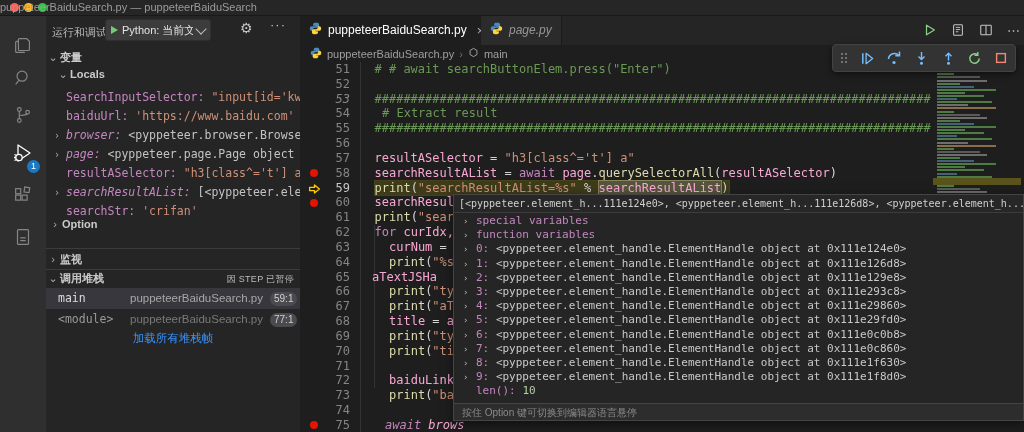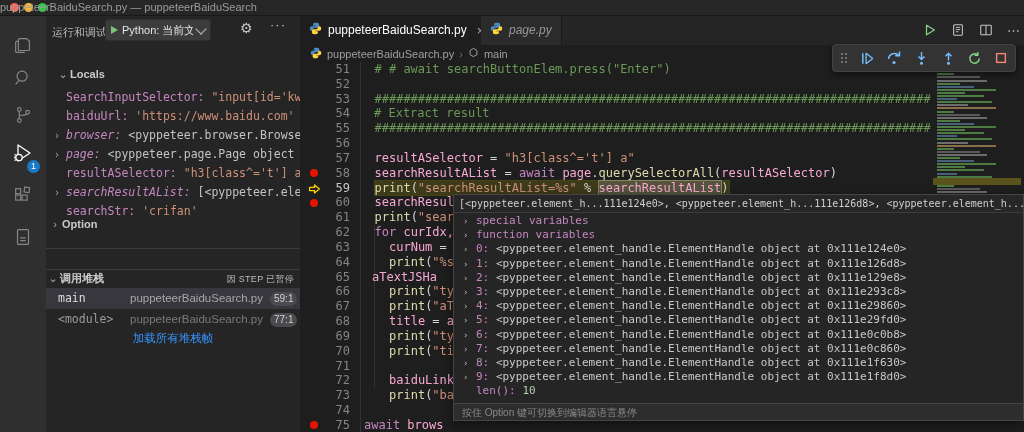--- a/index.html
+++ b/index.html
@@ -172,20 +172,21 @@
       <span class="sb-title">运行和调试</span>
       <div class="cfg-dd">
         <span class="play-o"></span>
         <span class="lbl">Python: 当前文件</span>
         <span class="chev-dn"></span>
       </div>
       <span class="gear">⚙</span>
       <span class="dots">···</span>
     </div>
 
+    <div class="sec-head" style="top:35px"><span class="cv">⌄</span><span>变量</span></div>
     <div class="sec-head" style="top:53px;left:10px;width:244px"><span class="cv">⌄</span><span>Locals</span></div>
     <div id="var-rows">
         <div class="var-row mono" style="top: 73px;">
           <div class="vn"><span class="n-var">SearchInputSelector:</span> <span class="v-str">"input[id='kw']"</span></div>
         </div>
         <div class="var-row mono" style="top: 92px;">
           <div class="vn"><span class="n-var">baiduUrl:</span> <span class="v-str">'https://www.baidu.com'</span></div>
         </div>
         <div class="var-row mono" style="top: 111px;">
           <div class="cv">›</div>
@@ -202,20 +203,21 @@
           <div class="cv">›</div>
           <div class="vn"><span class="n-var it">searchResultAList:</span> <span class="v-obj">[&lt;pyppeteer.element_h...</span></div>
         </div>
         <div class="var-row mono" style="top: 187px;">
           <div class="vn"><span class="n-var">searchStr:</span> <span class="v-str">'crifan'</span></div>
         </div>
       </div>
     <div class="sec-head" style="top:203px;left:2px;font-weight:bold"><span class="cv">›</span><span>Option</span></div>
 
     <div class="divider" style="top:233px"></div>
+    <div class="sec-head" style="top:237px"><span class="cv">›</span><span>监视</span></div>
     <div class="divider" style="top:254px"></div>
     <div class="sec-head" style="top:256px">
       <span class="cv">⌄</span><span>调用堆栈</span>
       <span class="badge-paused">因 STEP 已暂停</span>
     </div>
     <div id="frames">
         <div class="frame-row sel" style="top: 273px;">
           <div class="frame-fn mono">main</div>
           <div class="frame-file">puppeteerBaiduSearch.py</div>
           <div class="frame-pos">59:1</div>
@@ -280,22 +282,22 @@
           </svg></span>
       <span>main</span>
     </div>
 
     <div class="code">
       <div class="iguide" style="left:60px;top:0;height:370px"></div>
       <div class="iguide" style="left:74px;top:163px;height:163px"></div>
       <div id="code-lines">
           <div class="cl" style="top: 0px;"><div class="lnum">51</div><div class="ltext" style="padding-left: 14.5px;"><span class="stmt"><span class="cm"># # await searchButtonElem.press("Enter")</span></span></div></div>
           <div class="cl" style="top: 14.83px;"><div class="lnum">52</div><div class="ltext" style="padding-left: 0px;"><span class="stmt"></span></div></div>
-          <div class="cl" style="top: 29.66px;"><div class="lnum">53</div><div class="ltext" style="padding-left: 14.5px;"><span class="stmt"><span class="cm">#############################################################################</span></span></div></div>
-          <div class="cl" style="top: 44.49px;"><div class="lnum">54</div><div class="ltext" style="padding-left: 14px;"><span class="stmt"><span class="cm"># Extract result</span></span></div></div>
+          <div class="cl" style="top: 29.66px; font-style: italic;"><div class="lnum">53</div><div class="ltext" style="padding-left: 14.5px;"><span class="stmt"><span class="cm">#############################################################################</span></span></div></div>
+          <div class="cl" style="top: 44.49px;"><div class="lnum">54</div><div class="ltext" style="padding-left: 22px;"><span class="stmt"><span class="cm"># Extract result</span></span></div></div>
           <div class="cl" style="top: 59.32px;"><div class="lnum">55</div><div class="ltext" style="padding-left: 14.5px;"><span class="stmt"><span class="cm">#############################################################################</span></span></div></div>
           <div class="cl" style="top: 74.15px;"><div class="lnum">56</div><div class="ltext" style="padding-left: 0px;"><span class="stmt"></span></div></div>
           <div class="cl" style="top: 88.98px;"><div class="lnum">57</div><div class="ltext" style="padding-left: 14.5px;"><span class="stmt"><span class="vr">resultASelector</span><span class="pl"> = </span><span class="st">"h3[class^='t'] a"</span></span></div></div>
           <div class="cl" style="top: 103.81px;"><div class="bp"></div><div class="lnum">58</div><div class="ltext" style="padding-left: 14.5px;"><span class="stmt"><span class="vr">searchResultAList</span><span class="pl"> = </span><span class="kw">await</span><span class="pl"> </span><span class="vr">page</span><span class="pl">.</span><span class="fn">querySelectorAll</span><span class="pl">(</span><span class="vr">resultASelector</span><span class="pl">)</span></span></div></div>
           <div class="cl" style="top: 118.64px;"><div class="glyph"><svg width="13" height="12" viewBox="0 0 16 14">
                 <path d="M2 5h6V2l6 5-6 5V9H2z" fill="none" stroke="#ffcc00" stroke-width="1.6" stroke-linejoin="round"></path>
               </svg></div><div class="lnum on">59</div><div class="ltext" style="padding-left: 14.5px;"><span class="stmt cur"><span class="fn">print</span><span class="pl">(</span><span class="st">"searchResultAList=%s"</span><span class="pl"> % </span><span class="vr hl">searchResultAList</span><span class="pl">)</span></span></div></div>
           <div class="cl" style="top: 133.47px;"><div class="bp"></div><div class="lnum">60</div><div class="ltext" style="padding-left: 14.5px;"><span class="stmt"><span class="vr">searchResul</span></span></div></div>
           <div class="cl" style="top: 148.3px;"><div class="lnum">61</div><div class="ltext" style="padding-left: 14.5px;"><span class="stmt"><span class="fn">print</span><span class="pl">(</span><span class="st">"sear</span></span></div></div>
           <div class="cl" style="top: 163.13px;"><div class="lnum">62</div><div class="ltext" style="padding-left: 14.5px;"><span class="stmt"><span class="kw">for</span><span class="pl"> </span><span class="vr">curIdx,</span></span></div></div>
@@ -304,21 +306,21 @@
           <div class="cl" style="top: 207.62px;"><div class="lnum">65</div><div class="ltext" style="padding-left: 12px;"><span class="stmt"><span class="vr">aTextJSHa</span></span></div></div>
           <div class="cl" style="top: 222.45px;"><div class="lnum">66</div><div class="ltext" style="padding-left: 29px;"><span class="stmt"><span class="fn">print</span><span class="pl">(</span><span class="st">"ty</span></span></div></div>
           <div class="cl" style="top: 237.28px;"><div class="lnum">67</div><div class="ltext" style="padding-left: 29px;"><span class="stmt"><span class="fn">print</span><span class="pl">(</span><span class="st">"aT</span></span></div></div>
           <div class="cl" style="top: 252.11px;"><div class="lnum">68</div><div class="ltext" style="padding-left: 29px;"><span class="stmt"><span class="vr">title</span><span class="pl"> = </span><span class="vr">a</span></span></div></div>
           <div class="cl" style="top: 266.94px;"><div class="lnum">69</div><div class="ltext" style="padding-left: 29px;"><span class="stmt"><span class="fn">print</span><span class="pl">(</span><span class="st">"ty</span></span></div></div>
           <div class="cl" style="top: 281.77px;"><div class="lnum">70</div><div class="ltext" style="padding-left: 29px;"><span class="stmt"><span class="fn">print</span><span class="pl">(</span><span class="st">"ti</span></span></div></div>
           <div class="cl" style="top: 296.6px;"><div class="lnum">71</div><div class="ltext" style="padding-left: 0px;"><span class="stmt"></span></div></div>
           <div class="cl" style="top: 311.43px;"><div class="lnum">72</div><div class="ltext" style="padding-left: 29px;"><span class="stmt"><span class="vr">baiduLink</span></span></div></div>
           <div class="cl" style="top: 326.26px;"><div class="lnum">73</div><div class="ltext" style="padding-left: 29px;"><span class="stmt"><span class="fn">print</span><span class="pl">(</span><span class="st">"ba</span></span></div></div>
           <div class="cl" style="top: 341.09px;"><div class="lnum">74</div><div class="ltext" style="padding-left: 0px;"><span class="stmt"></span></div></div>
-          <div class="cl" style="top: 355.92px;"><div class="bp"></div><div class="lnum">75</div><div class="ltext" style="padding-left: 4px;"><span class="stmt"><span class="kw">await</span><span class="pl"> </span><span class="vr">brows</span></span></div></div>
+          <div class="cl" style="top: 355.92px;"><div class="bp"></div><div class="lnum">75</div><div class="ltext" style="padding-left: 25px; font-style: italic;"><span class="stmt"><span class="kw">await</span><span class="pl"> </span><span class="vr">brows</span></span></div></div>
         </div>
     </div>
 
     <div class="minimap" id="minimap">
         <i style="top: 2px; width: 54.6px; background: rgb(78, 123, 67);"></i>
         <i style="top: 5.1px; width: 31.2px; background: rgb(109, 109, 109);"></i>
         <i style="top: 8.2px; width: 59.28px; background: rgb(138, 109, 74);"></i>
         <i style="top: 11.3px; width: 17.16px; background: rgb(78, 123, 67);"></i>
         <i style="top: 14.4px; width: 42.9px; background: rgb(90, 90, 90);"></i>
         <i style="top: 17.5px; width: 49.92px; background: rgb(109, 109, 109);"></i>

